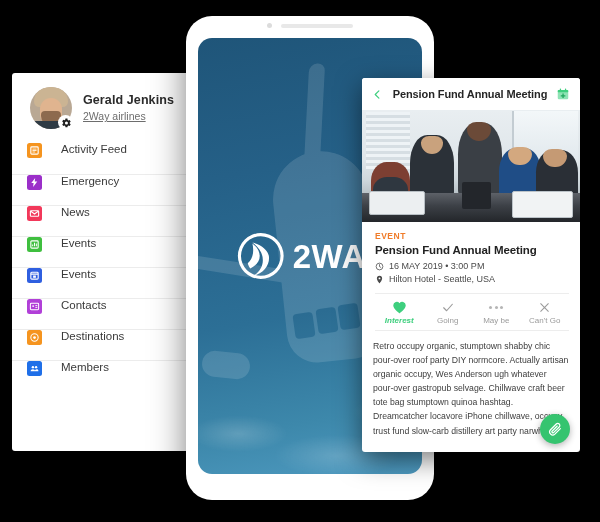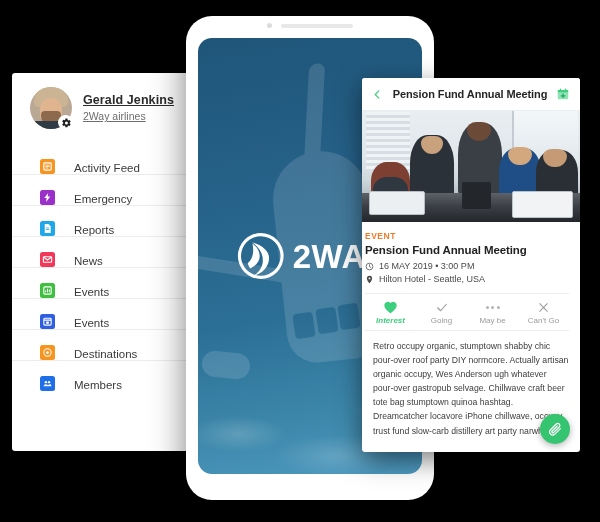--- a/index.html
+++ b/index.html
@@ -44,27 +44,27 @@
     position: absolute; left: 0; bottom: 0; width: 42px; height: 8px;
     background: #2f3b45;
   }
   .gear-badge {
     position: absolute; right: -1px; bottom: -1px;
     width: 15px; height: 15px; border-radius: 50%;
     background: #ffffff; display: flex; align-items: center; justify-content: center;
   }
   .gear-badge svg { width: 12px; height: 12px; display: block; }
   .profile-text { margin-left: 11px; line-height: 1.25; }
-  .profile-name { font-size: 12.5px; font-weight: bold; color: #2b2b2b; letter-spacing: 0.1px; text-decoration: underline; }
+  .profile-name { font-size: 12.5px; font-weight: bold; color: #2b2b2b; letter-spacing: 0.1px; }
   .profile-sub { font-size: 10.5px; color: #6d6d6d; margin-top: 2px; text-decoration: underline; }
 
   .menu { padding: 0 0 0 0; }
   .menu-item {
-    display: flex; align-items: flex-end;
-    height: 31px; padding-left: 28px;
+    display: flex; align-items: flex-start;
+    height: 31px; padding-left: 15px;
     border-top: 1px solid #ececec;
   }
   .menu-item:first-child { border-top: none; }
   .mi-icon {
     width: 15px; height: 15px; flex: 0 0 15px;
     border-radius: 2.5px;
     display: flex; align-items: center; justify-content: center;
   }
   .mi-icon svg { width: 11px; height: 11px; display: block; }
   .mi-label { margin-left: 19px; font-size: 11.5px; color: #3a3a3a; }
@@ -208,21 +208,21 @@
   }
   .laptop-r {
     position: absolute; right: 3%; bottom: 4%; width: 28%; height: 24%;
     background: #f1f3f4; border: 1px solid #bcc3c8; border-radius: 2px;
   }
   .tablet {
     position: absolute; left: 46%; bottom: 12%; width: 13%; height: 24%;
     background: #23262b; border-radius: 2px;
   }
 
-  .ev-body { padding: 9px 11px 0 3px; }
+  .ev-body { padding: 9px 11px 0 13px; }
   .ev-kicker {
     font-size: 8.5px; font-weight: bold; color: #f07c2a;
     letter-spacing: 0.5px;
   }
   .ev-name {
     font-size: 11.5px; font-weight: bold; color: #222222;
     margin-top: 3px; letter-spacing: -0.1px;
   }
   .ev-meta { display: flex; align-items: center; margin-top: 5px; }
   .ev-meta + .ev-meta { margin-top: 3px; text-align: center; }
@@ -300,30 +300,20 @@
 
       <div class="menu-item">
         <span class="mi-icon" style="background:#9b2fc9">
           <svg viewBox="0 0 24 24" fill="#fff">
               <path d="M13.5 2L5 13h5l-1 9 9-12h-5.5l1-8z"></path>
             </svg>
         </span>
         <span class="mi-label">Emergency</span>
       </div>
 
-      <div class="menu-item">
-        <span class="mi-icon" style="background:#1fa7e8">
-          <svg viewBox="0 0 24 24" fill="#fff">
-              <path d="M6 2h8l5 5v15H6z"></path>
-              <rect x="8.5" y="10" width="7" height="1.7" fill="#1fa7e8"></rect>
-              <rect x="8.5" y="13.5" width="7" height="1.7" fill="#1fa7e8"></rect>
-            </svg>
-        </span>
-        <span class="mi-label">Reports</span>
-      </div>
 
       <div class="menu-item">
         <span class="mi-icon" style="background:#f2385a">
           <svg viewBox="0 0 24 24" fill="none" stroke="#fff" stroke-width="2.4">
               <rect x="3" y="6" width="18" height="12" rx="1.5"></rect>
               <path d="M4 7l8 6 8-6"></path>
             </svg>
         </span>
         <span class="mi-label">News</span>
       </div>
@@ -343,20 +333,30 @@
         <span class="mi-icon" style="background:#2f5fe0">
           <svg viewBox="0 0 24 24" fill="none" stroke="#fff" stroke-width="2.4">
               <rect x="4" y="5" width="16" height="15" rx="2"></rect>
               <path d="M4 9h16"></path>
               <rect x="9" y="12" width="6" height="5" fill="#fff" stroke="none"></rect>
             </svg>
         </span>
         <span class="mi-label">Events</span>
       </div>
 
+      <div class="menu-item">
+        <span class="mi-icon" style="background:#b13fd8">
+          <svg viewBox="0 0 24 24" fill="none" stroke="#fff" stroke-width="2.2">
+              <rect x="3" y="5" width="18" height="14" rx="2"></rect>
+              <circle cx="9" cy="11" r="2" fill="#fff" stroke="none"></circle>
+              <path d="M14 10h4M14 14h4" stroke-width="2"></path>
+            </svg>
+        </span>
+        <span class="mi-label">Contacts</span>
+      </div>
 
       <div class="menu-item">
         <span class="mi-icon" style="background:#f5941f">
           <svg viewBox="0 0 24 24" fill="none" stroke="#fff" stroke-width="2.2">
               <circle cx="12" cy="12" r="8"></circle>
               <circle cx="12" cy="12" r="3" fill="#fff" stroke="none"></circle>
             </svg>
         </span>
         <span class="mi-label">Destinations</span>
       </div>

